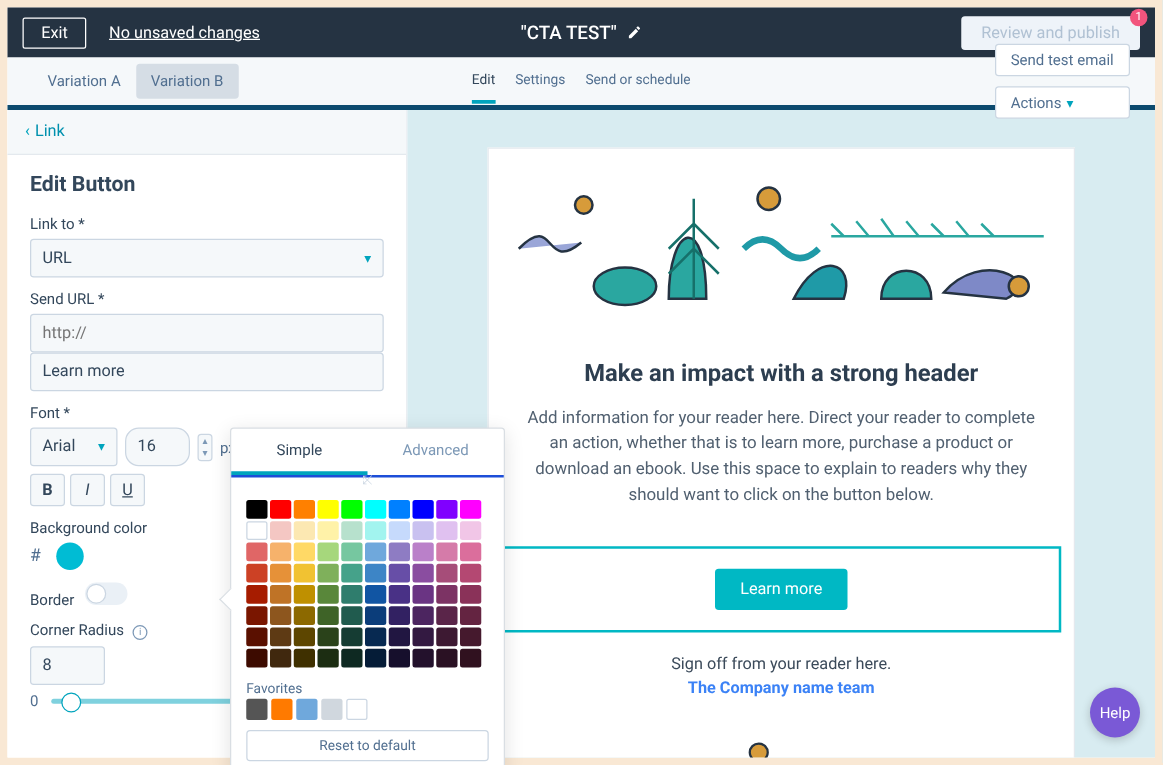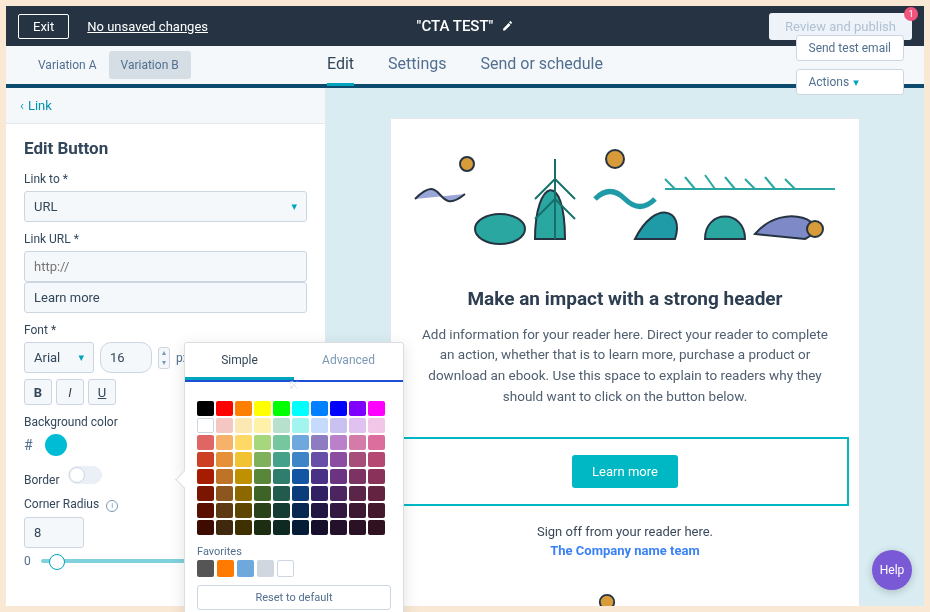--- a/index.html
+++ b/index.html
@@ -12,21 +12,21 @@
   .unsaved { color:#fff; font-size:13px; text-decoration:underline; }
   .title-center { position:absolute; left:50%; transform:translateX(-50%); display:flex; align-items:center; gap:8px; font-size:15px; font-weight:500;}
   .pencil { width:12px; height:12px; }
   .review-btn { margin-left:auto; background:#eef3f9; color:#b0c1d3; border:none; padding:6px 16px; border-radius:3px; font-size:13px; position:relative; }
   .badge { position:absolute; top:-6px; right:-6px; background:#f2547d; color:#fff; width:14px; height:14px; border-radius:50%; font-size:9px; display:flex; align-items:center; justify-content:center; }
 
   
   .row2 { height:42px; border-bottom:4px solid #0c4a6e; display:flex; align-items:center; padding:0 20px; background:#f5f8fa; }
   .vartab { font-size:12px; color:#516f90; padding:7px 12px; border-radius:3px; cursor:pointer; }
   .vartab.active { background:#d5dde5; }
-  .navtabs { position:absolute; left:50%; transform:translateX(-50%); display:flex; gap:34px; font-size:16px; color:#516f90; }
+  .navtabs { position:absolute; left:50%; transform:translateX(-50%); display:flex; gap:16px; font-size:11px; color:#516f90; }
   .navtab { padding:10px 0; cursor:pointer; }
   .navtab.active { color:#33475b; border-bottom:3px solid #00a4bd; }
   .row2-right { margin-left:auto; display:flex; gap:8px;flex-direction:column; }
   .ghost-btn { background:#fff; border:1px solid #cbd6e2; color:#516f90; font-size:12px; padding:5px 12px; border-radius:3px; cursor:pointer; display:flex; align-items:center; gap:4px;}
 
   
   .body { flex:1; display:flex; min-height:0; }
 
   
   .left { width:320px; border-right:1px solid #e4e9ee; display:flex; flex-direction:column; background:#fff; }
@@ -138,21 +138,21 @@
 
       <div class="panel-body">
         <h2 class="panel-title">Edit Button</h2>
 
         <label class="field-label">Link to *</label>
         <div class="sel">
           <span>URL</span>
           <span class="caret">▾</span>
         </div>
 
-        <label class="field-label">Link URL *</label>
+        <label class="field-label">Send URL *</label>
         <input class="inp placeholder-like" placeholder="http://" style="">
 
         <input class="inp" value="Learn more" style="">
 
         <label class="field-label">Font *</label>
 
         
         <div class="popover-anchor">
           <div class="popover">
             <div class="pop-tabs">

